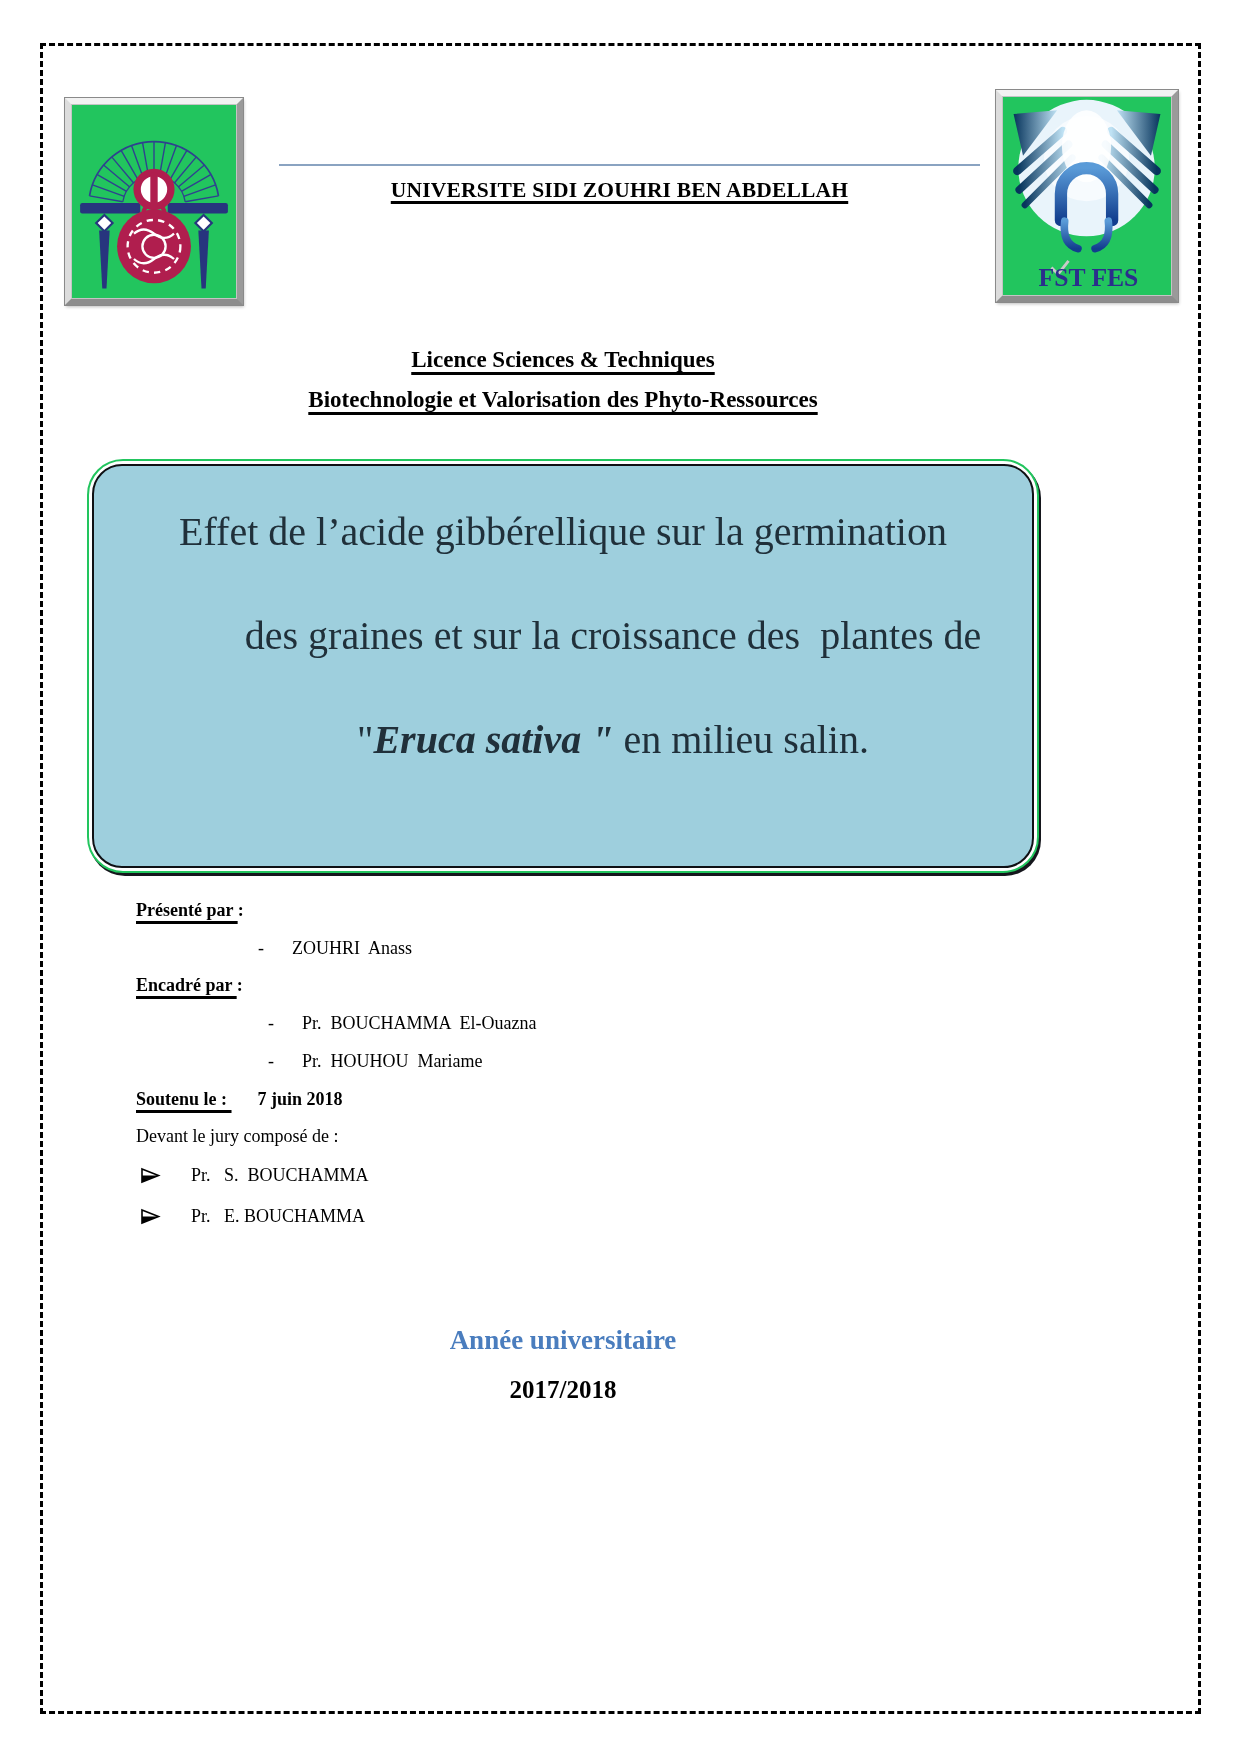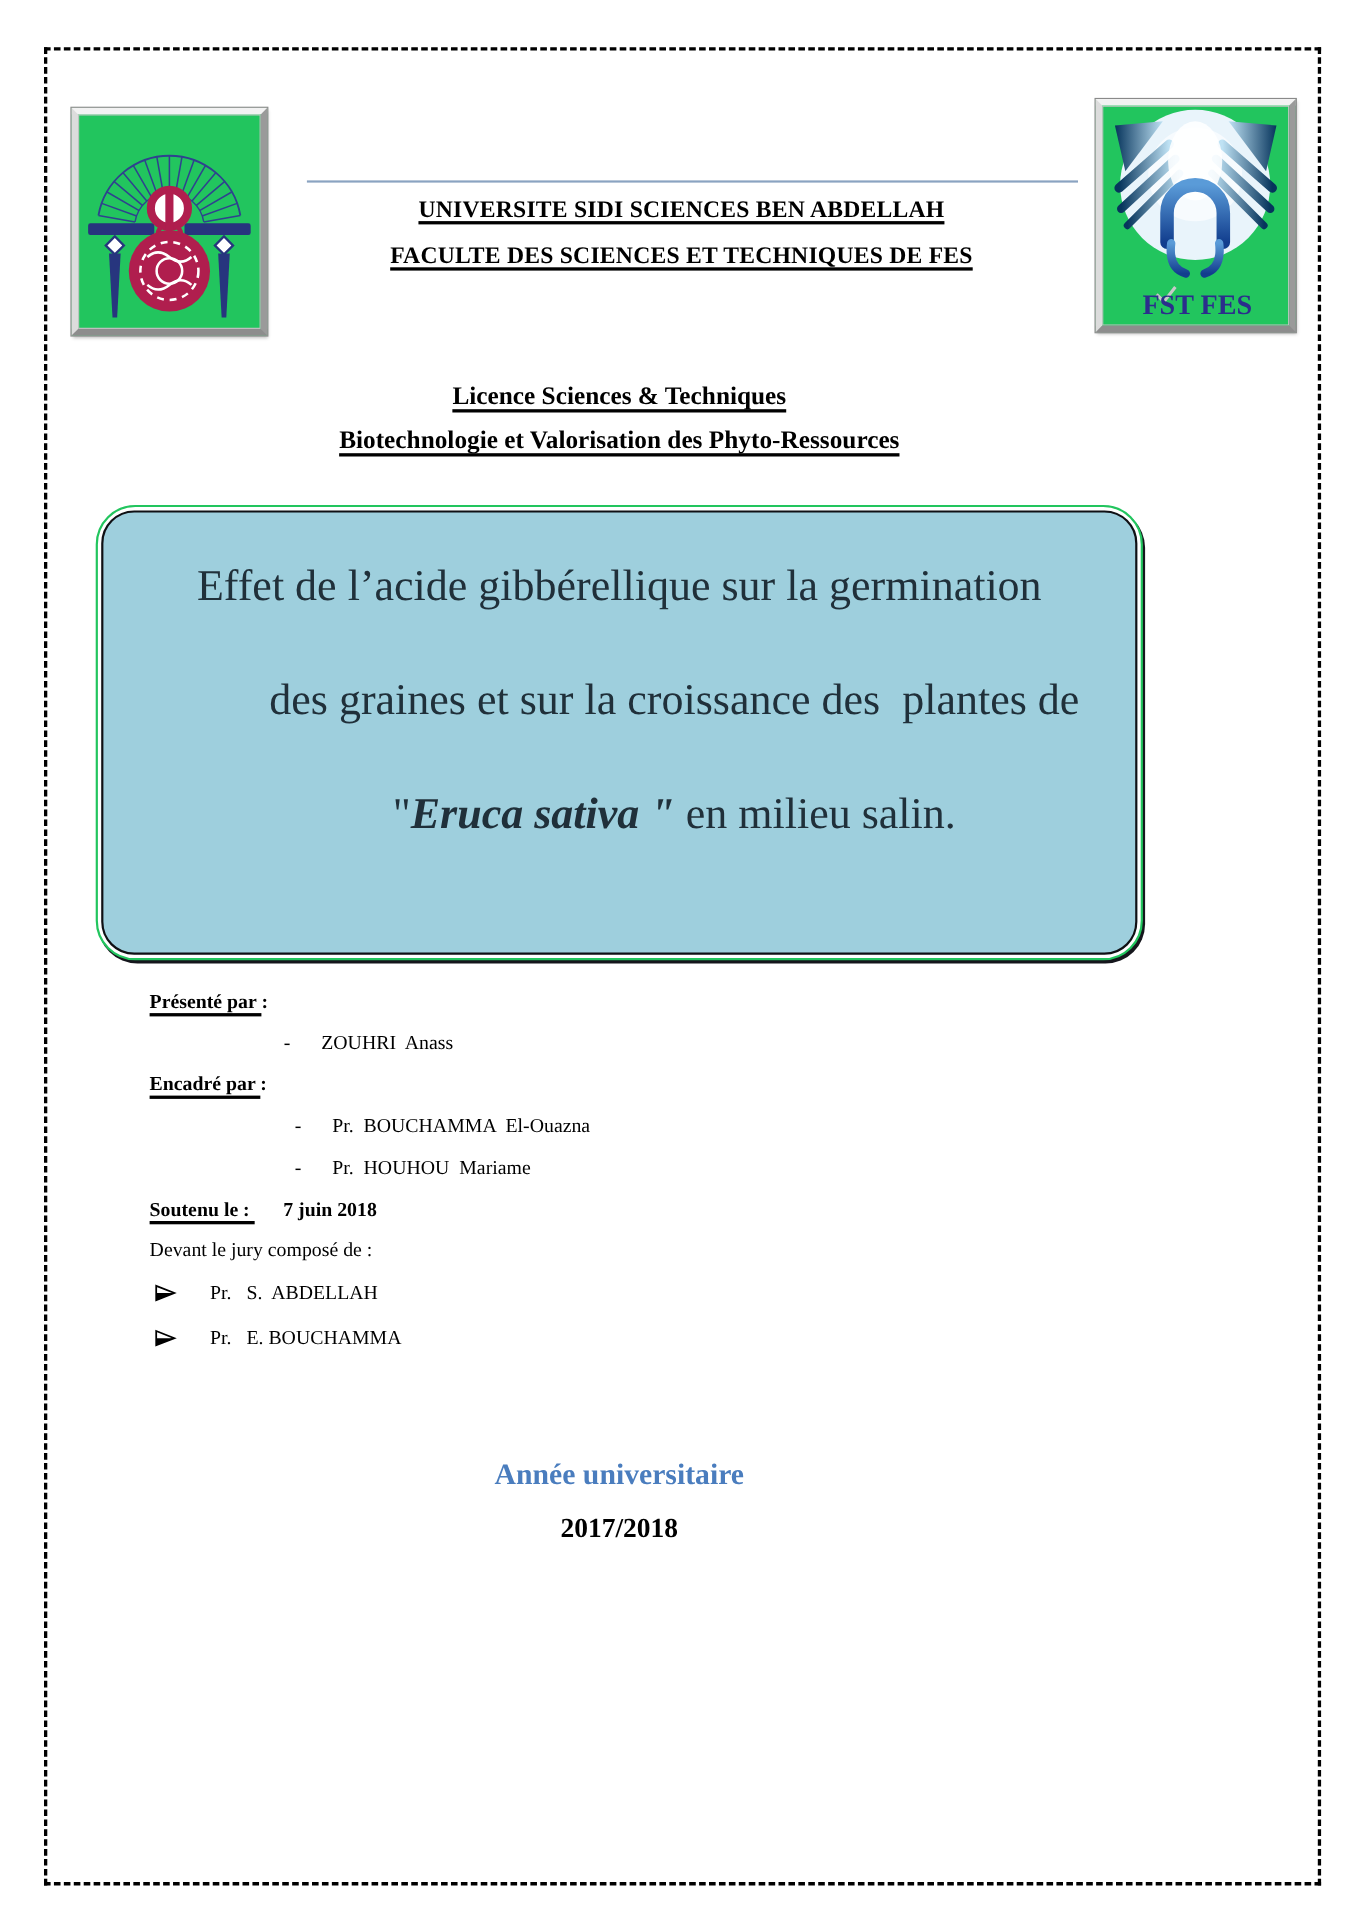--- a/index.html
+++ b/index.html
@@ -130,22 +130,21 @@
           <circle cx="75" cy="132" r="35" fill="#b01e4e"></circle>
           <circle cx="75" cy="132" r="25" fill="none" stroke="#fff" stroke-width="2.2" stroke-dasharray="6 5"></circle>
           <circle cx="75" cy="132" r="11" fill="none" stroke="#fff" stroke-width="2.2"></circle>
           <path d="M56 120 q9 -8 19 0 q10 8 19 0" stroke="#fff" fill="none" stroke-width="2.2"></path>
           <path d="M56 144 q9 8 19 0 q10 -8 19 0" stroke="#fff" fill="none" stroke-width="2.2"></path>
         </svg>
       </div>
 
       <div class="center-text">
         <div class="header-rule"></div>
-        <div class="inst-line">UNIVERSITE SIDI SCIENCES BEN ABDELLAH</div>
-        <div class="inst-line">FACULTE DES SCIENCES ET TECHNIQUES DE FES</div>
+        <div class="inst-line">UNIVERSITE SIDI ZOUHRI BEN ABDELLAH</div>
       </div>
 
       <div class="logo-frame right-logo">
         <svg viewBox="0 0 175 210" width="166" height="199">
           <defs>
             <linearGradient id="gBlue" x1="0" y1="0" x2="0" y2="1">
               <stop offset="0" stop-color="#5a9bd8"></stop>
                 <stop offset="1" stop-color="#123e8e"></stop>
             </linearGradient>
             <linearGradient id="gWingL" x1="0" y1="0" x2="1" y2="0">
@@ -222,21 +221,21 @@
       <div class="row">
         <span>Devant le jury composé de :</span>
       </div>
 
 
       <div class="jury-row">
         <svg class="jury-bullet-icon" viewBox="0 0 21 17">
           <path d="M2 2 L18.5 8.5 L2 15 Z" fill="#ffffff" stroke="#000000" stroke-width="1.6"></path>
           <path d="M2 15 L18.5 8.5 L2 8.5 Z" fill="#000000"></path>
         </svg>
-        <span class="pre">Pr.   S.  ABDELLAH</span>
+        <span class="pre">Pr.   S.  BOUCHAMMA</span>
       </div>
 
       <div class="jury-row">
         <svg class="jury-bullet-icon" viewBox="0 0 21 17">
           <path d="M2 2 L18.5 8.5 L2 15 Z" fill="#ffffff" stroke="#000000" stroke-width="1.6"></path>
           <path d="M2 15 L18.5 8.5 L2 8.5 Z" fill="#000000"></path>
         </svg>
         <span class="pre">Pr.   E. BOUCHAMMA</span>
       </div>
     </div>

